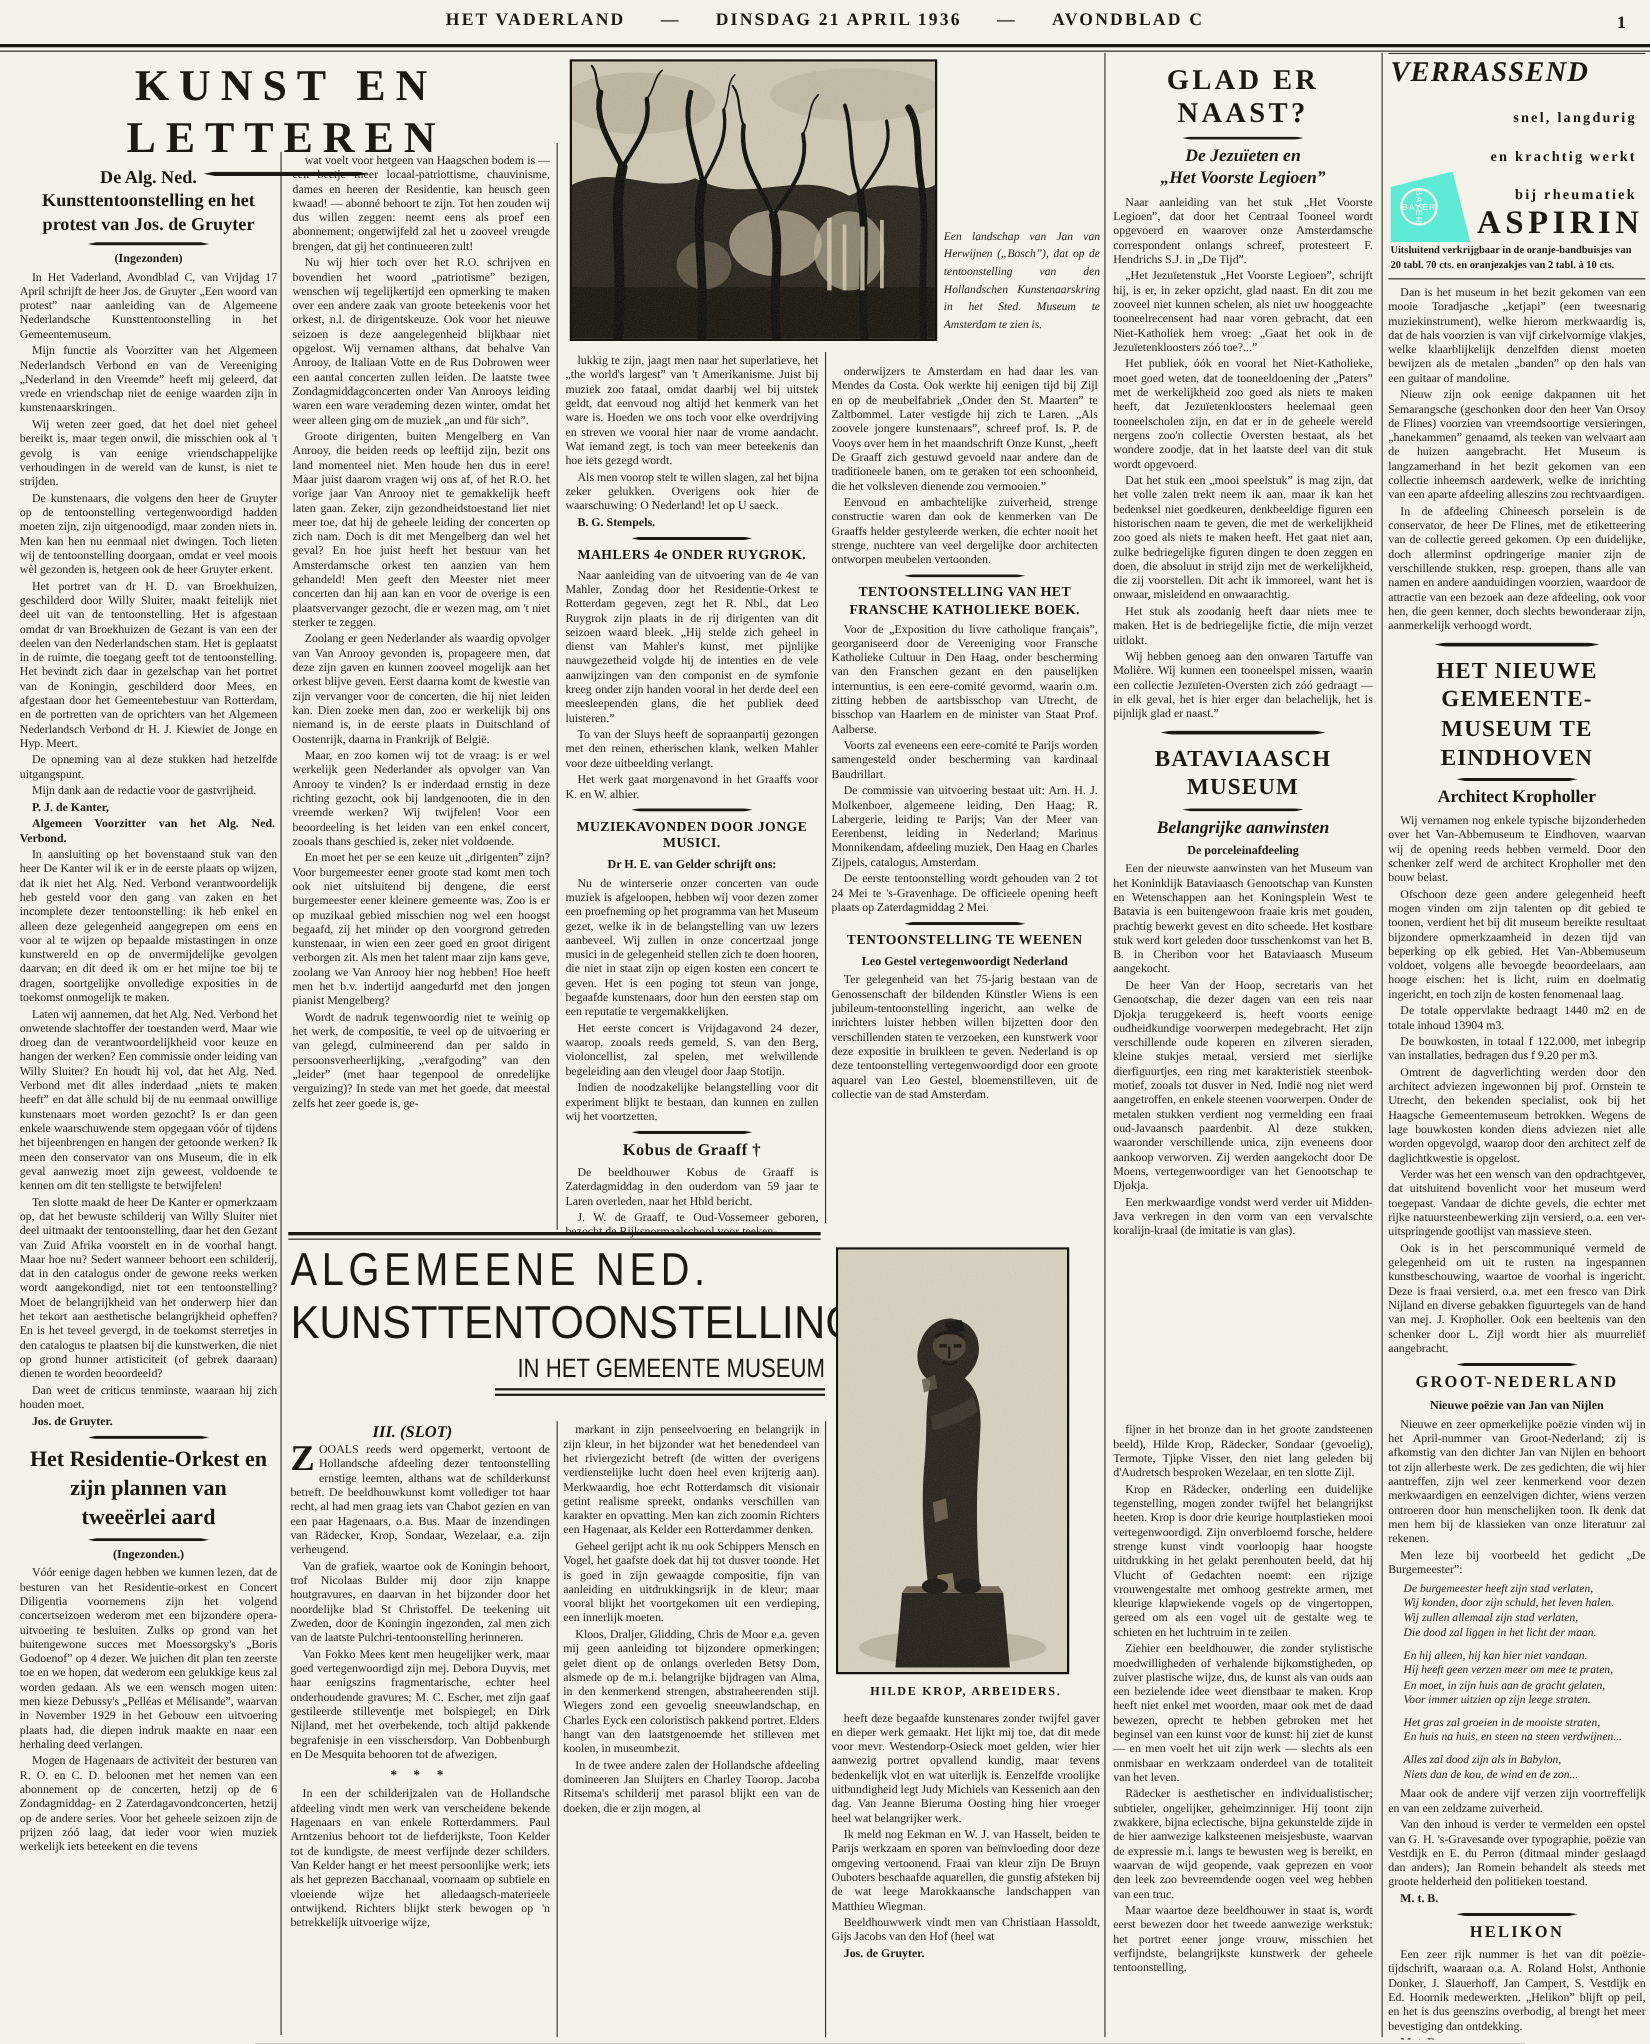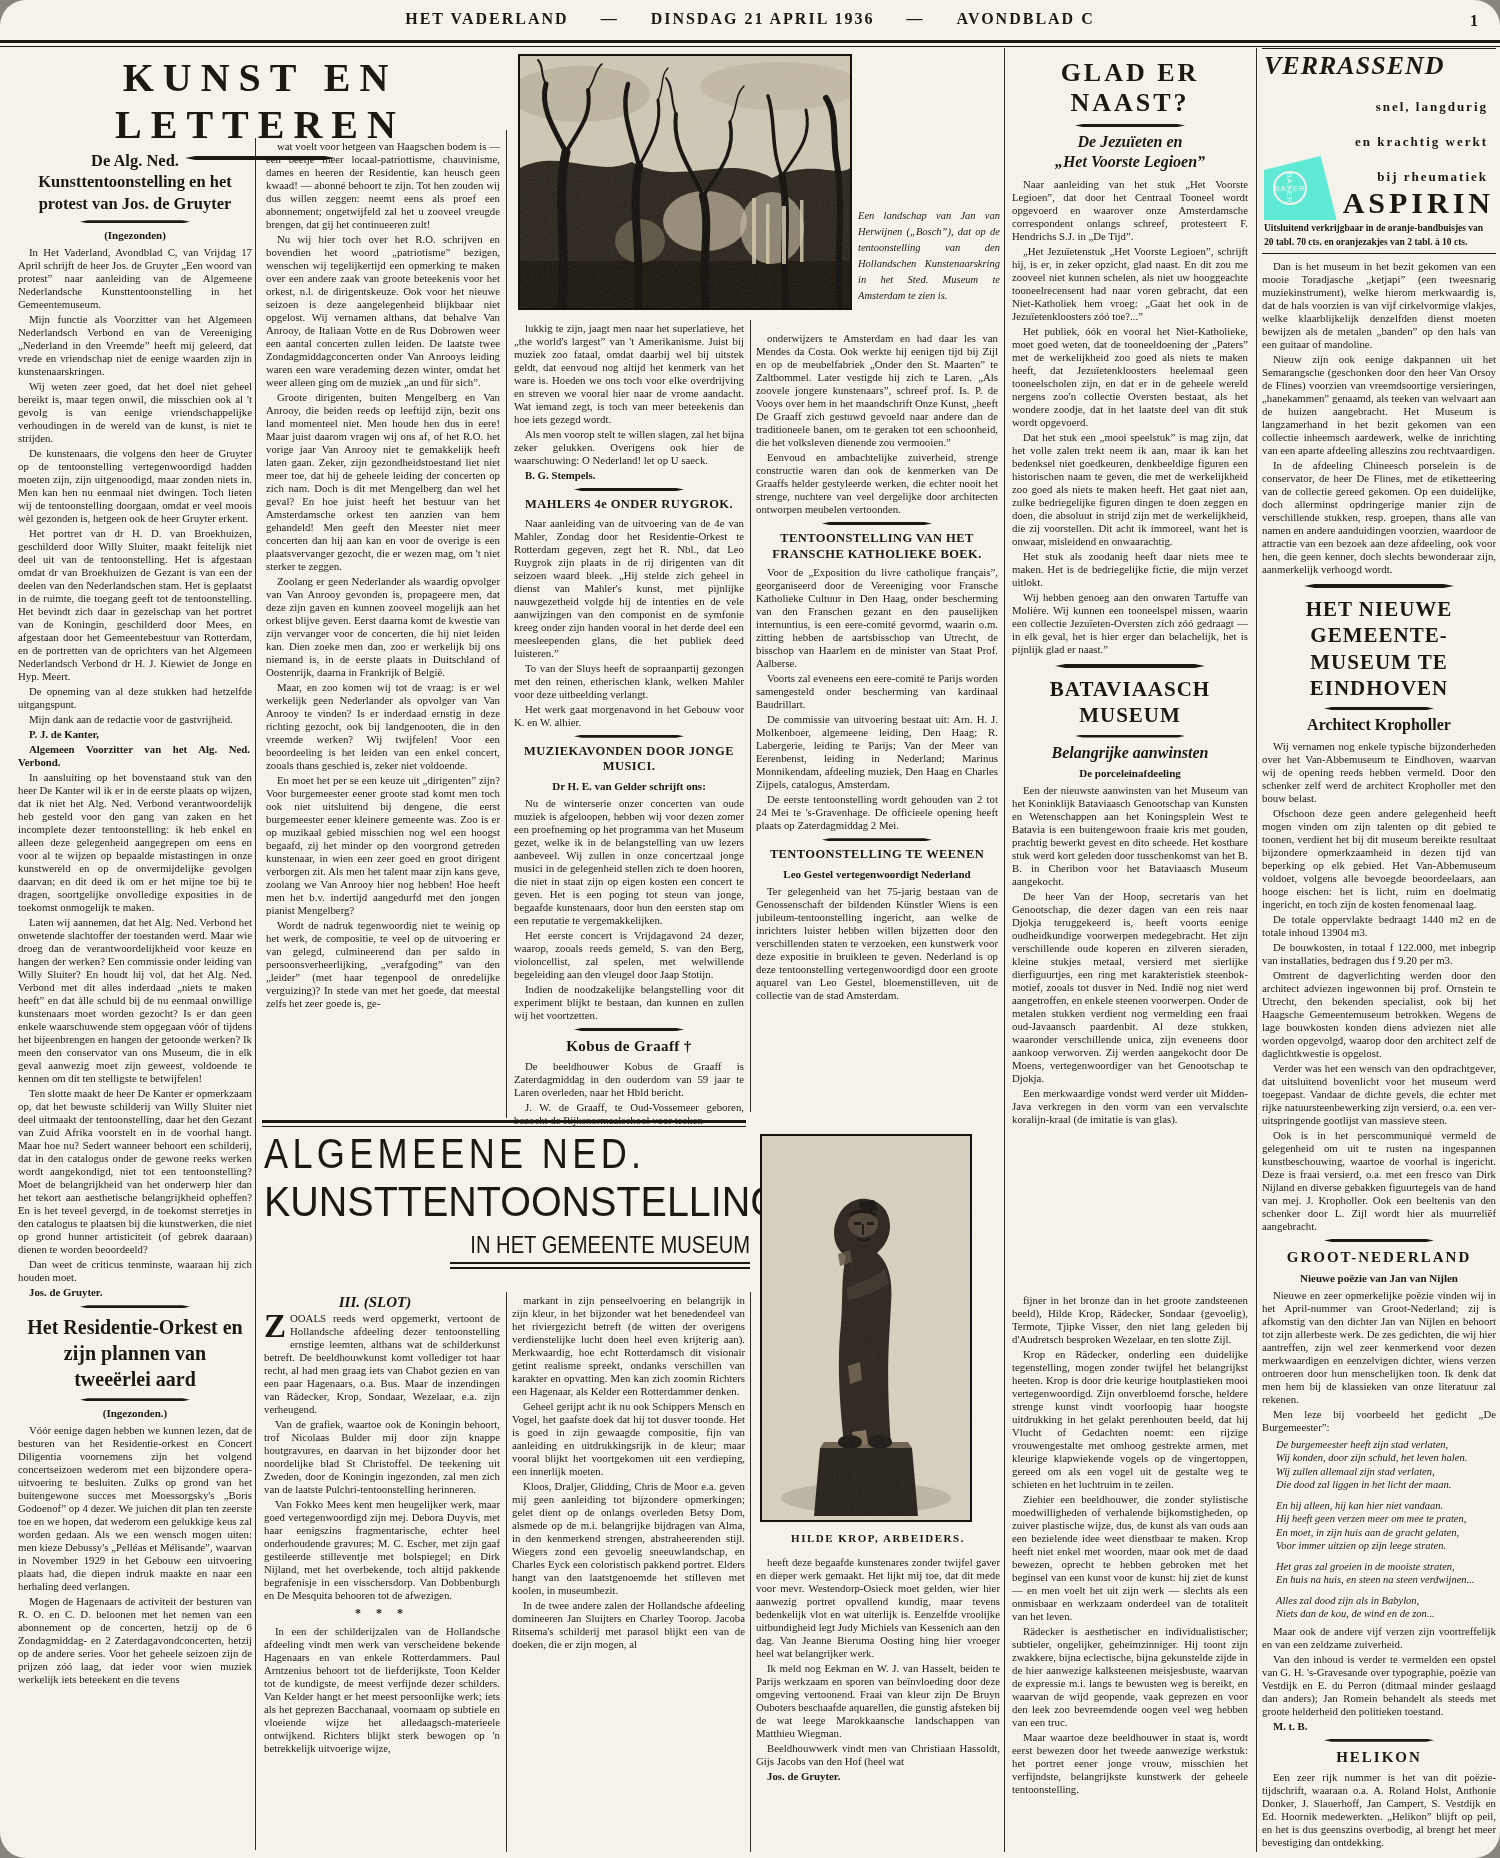--- a/index.html
+++ b/index.html
@@ -1,17 +1,17 @@
 <!DOCTYPE html>
 <html><head>
 <meta charset="utf-8">
 <style>
   html,body{margin:0;padding:0;background:#8a857c;}
   .page{position:relative;width:1500px;height:1858px;margin:0 auto;background:#f5f2e9;
-        font-family:"Liberation Serif",serif;color:#1d1812;overflow:hidden;border-radius:26px;}
+        font-family:"Liberation Serif",serif;color:#1d1812;overflow:hidden;}
   .abs{position:absolute;}
   .vrule{position:absolute;width:1px;background:#332c24;}
   .hrule2{position:absolute;border-top:3px solid #1d1812;border-bottom:1px solid #1d1812;height:3px;}
   .masthead{position:absolute;top:10px;left:0;width:100%;text-align:center;font-weight:bold;
             font-size:16px;letter-spacing:2px;white-space:nowrap;}
   .masthead span{margin:0 16px;}
   .pagenum{position:absolute;top:12px;right:22px;font-weight:bold;font-size:16px;}
   .col{position:absolute;overflow:hidden;}
   .col p{margin:0 0 2px 0;font-size:10.8px;line-height:13px;text-align:justify;text-indent:11px;}
   .kl-title{font-size:40px;font-weight:bold;letter-spacing:9px;text-align:center;margin:4px 0 0;}
@@ -161,21 +161,21 @@
   <div class="col caption" style="left:858px;top:208px;width:142px;height:118px;">Een landschap van Jan van Herwijnen („Bosch”), dat op de tentoonstelling van den Hollandschen Kunstenaarskring in het Sted. Museum te Amsterdam te zien is.</div>
 
   <div class="col" style="left:514px;top:322px;width:230px;height:938px;">
     <p>lukkig te zijn, jaagt men naar het superlatieve, het „the world's largest” van 't Amerikanisme. Juist bij muziek zoo fataal, omdat daarbij wel bij uitstek geldt, dat eenvoud nog altijd het kenmerk van het ware is. Hoeden we ons toch voor elke overdrijving en streven we vooral hier naar de vrome aandacht. Wat iemand zegt, is toch van meer beteekenis dan hoe iets gezegd wordt.</p>
     <p>Als men voorop stelt te willen slagen, zal het bijna zeker gelukken. Overigens ook hier de waarschuwing: O Nederland! let op U saeck.</p>
     <p class="sig">B. G. Stempels.</p>
     <div class="trule sm"></div>
     <div class="inhead">MAHLERS 4e ONDER RUYGROK.</div>
     <p>Naar aanleiding van de uitvoering van de 4e van Mahler, Zondag door het Residentie-Orkest te Rotterdam gegeven, zegt het R. Nbl., dat Leo Ruygrok zijn plaats in de rij dirigenten van dit seizoen waard bleek. „Hij stelde zich geheel in dienst van Mahler's kunst, met pijnlijke nauwgezetheid volgde hij de intenties en de vele aanwijzingen van den componist en de symfonie kreeg onder zijn handen vooral in het derde deel een meesleependen glans, die het publiek deed luisteren.”</p>
     <p>To van der Sluys heeft de sopraanpartij gezongen met den reinen, etherischen klank, welken Mahler voor deze uitbeelding verlangt.</p>
-    <p>Het werk gaat morgenavond in het Gebouw voor K. en W. alhier.</p>
+    <p>Het werk gaat morgenavond in het Graaffs voor K. en W. alhier.</p>
     <div class="trule sm"></div>
     <div class="inhead">MUZIEKAVONDEN DOOR JONGE MUSICI.</div>
     <div class="kicker">Dr H. E. van Gelder schrijft ons:</div>
     <p>Nu de winterserie onzer concerten van oude muziek is afgeloopen, hebben wij voor dezen zomer een proefneming op het programma van het Museum gezet, welke ik in de belangstelling van uw lezers aanbeveel. Wij zullen in onze concertzaal jonge musici in de gelegenheid stellen zich te doen hooren, die niet in staat zijn op eigen kosten een concert te geven. Het is een poging tot steun van jonge, begaafde kunstenaars, door hun den eersten stap om een reputatie te vergemakkelijken.</p>
     <p>Het eerste concert is Vrijdagavond 24 dezer, waarop, zooals reeds gemeld, S. van den Berg, violoncellist, zal spelen, met welwillende begeleiding aan den vleugel door Jaap Stotijn.</p>
     <p>Indien de noodzakelijke belangstelling voor dit experiment blijkt te bestaan, dan kunnen en zullen wij het voortzetten.</p>
     <div class="trule sm"></div>
     <div class="inhead md">Kobus de Graaff †</div>
     <p>De beeldhouwer Kobus de Graaff is Zaterdagmiddag in den ouderdom van 59 jaar te Laren overleden, naar het Hbld bericht.</p>
     <p>J. W. de Graaff, te Oud-Vossemeer geboren, bezocht de Rijksnormaalschool voor teeken-</p>

